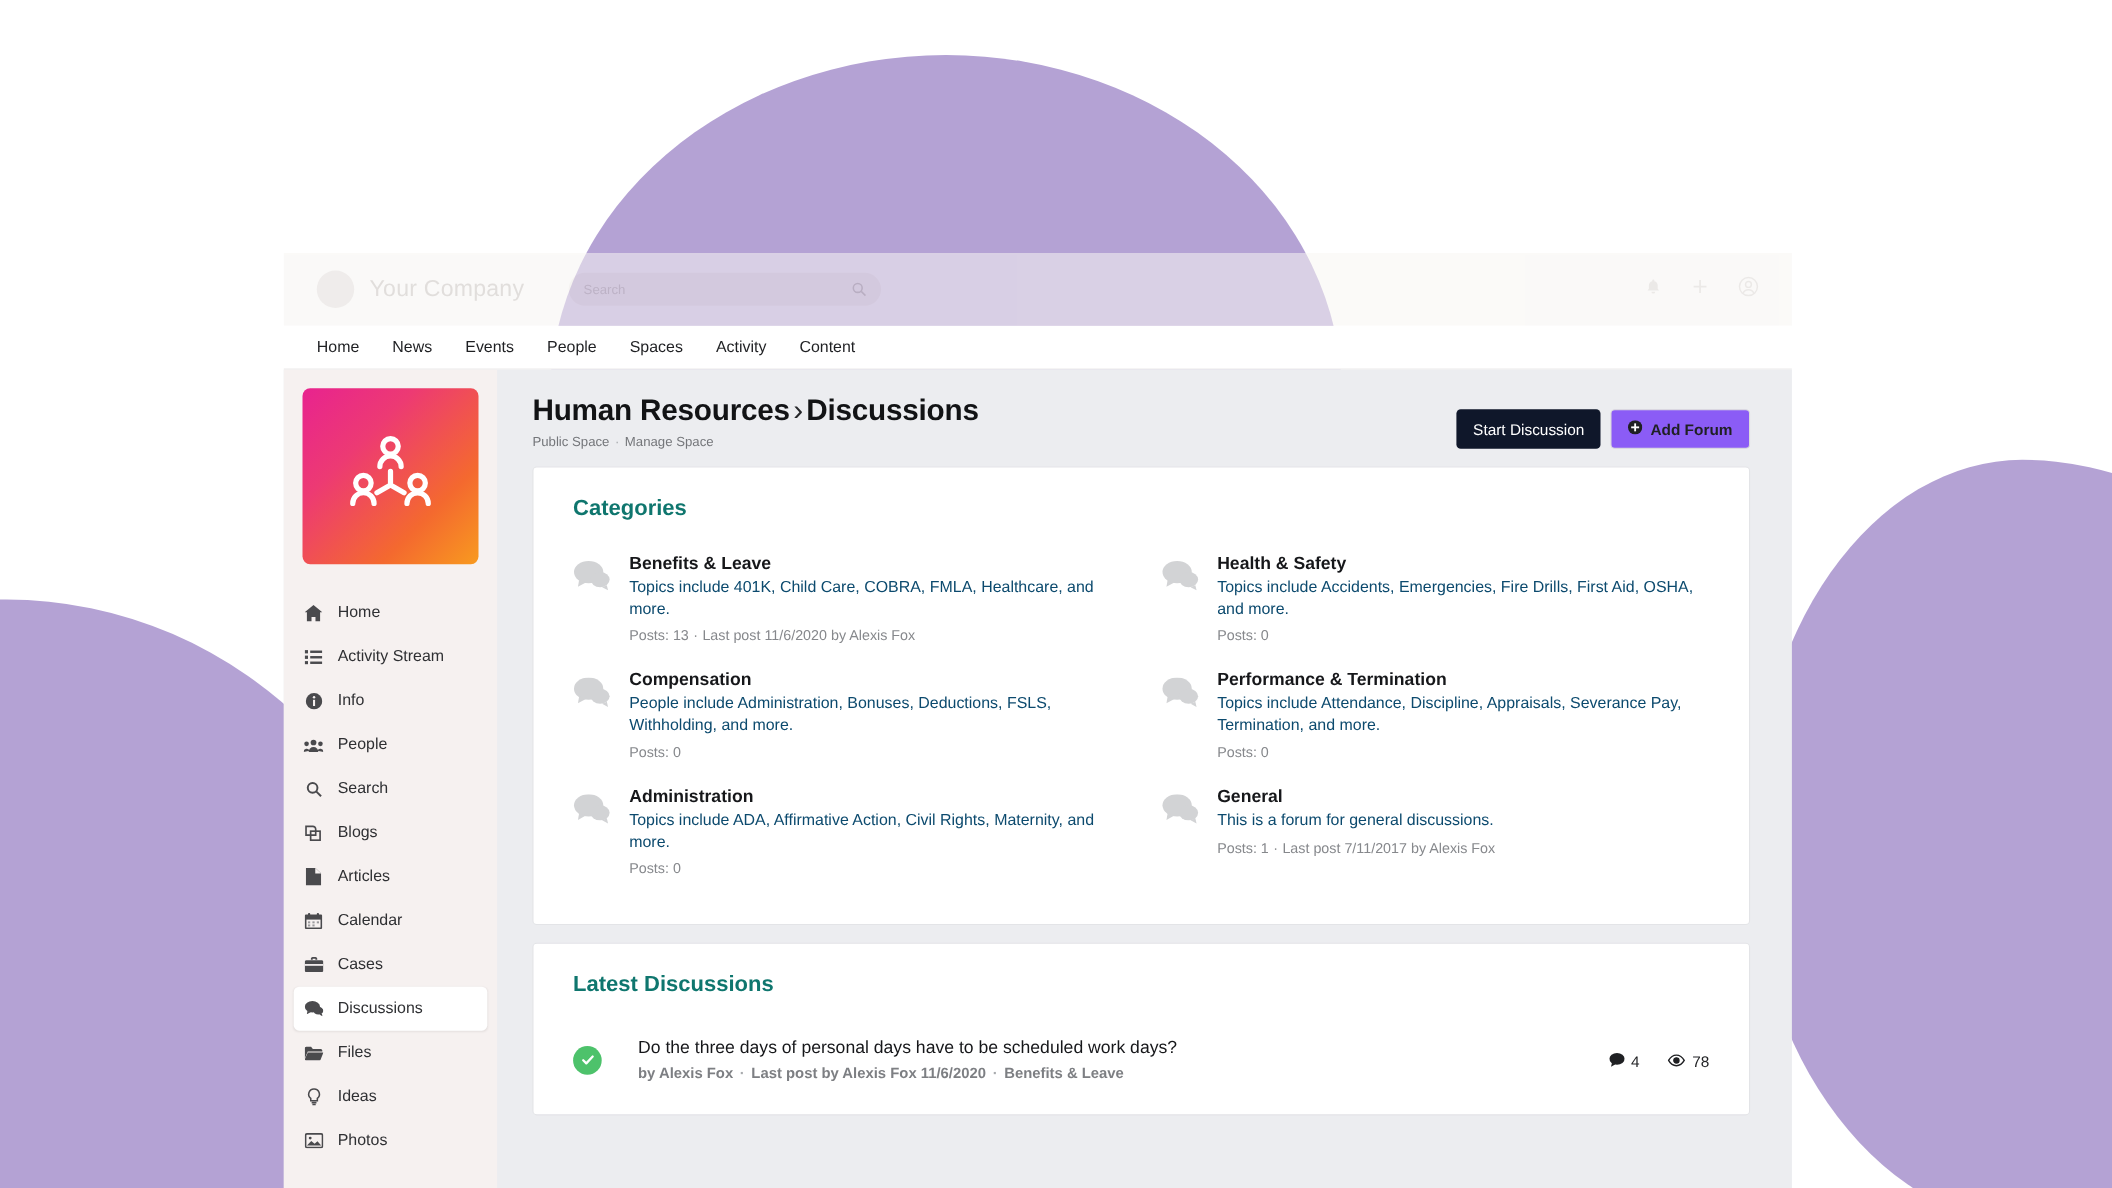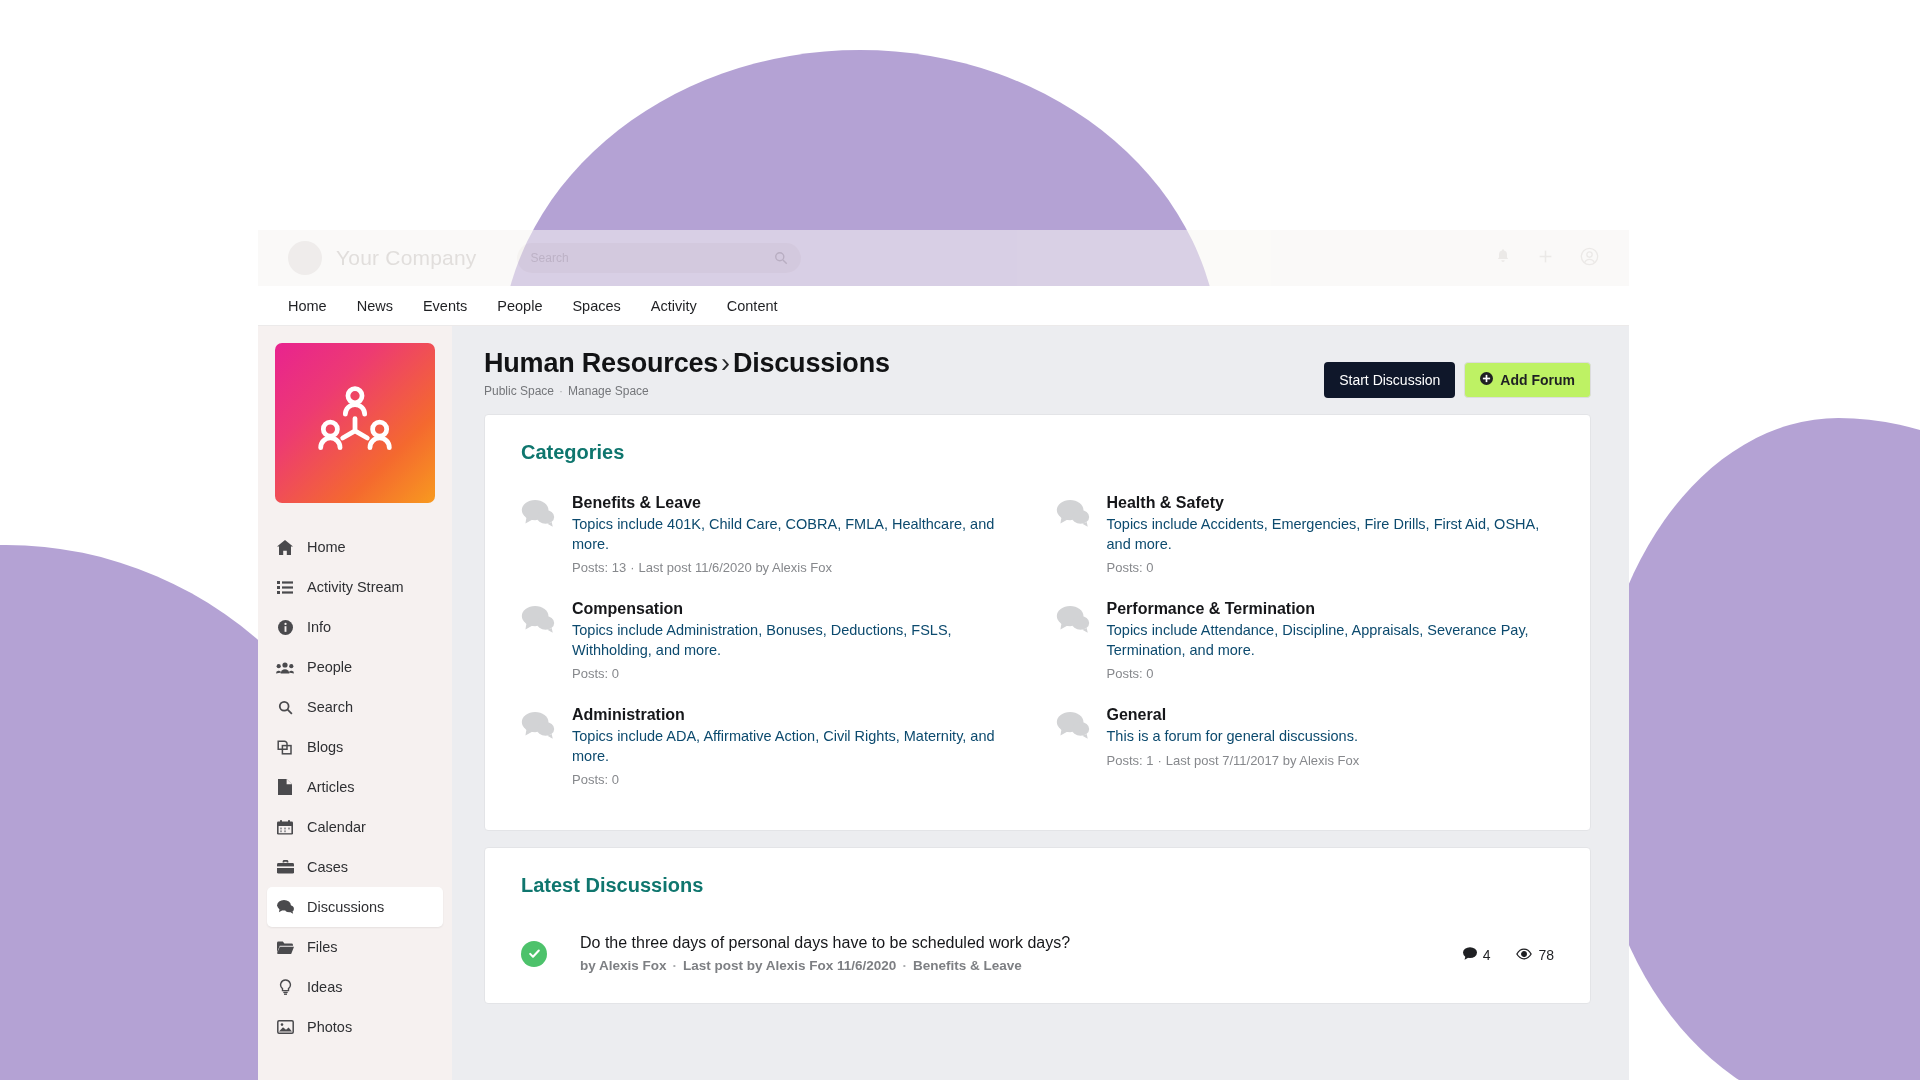--- a/index.html
+++ b/index.html
@@ -25,21 +25,21 @@
   .blob-right {
     left: 1592px; top: 418px; width: 560px; height: 700px;
     border-radius: 44% 56% 52% 48% / 50% 50% 50% 50%;
   }
 
   
   #app { position: absolute; left: 258px; top: 230px; width: 1371px; height: 860px; z-index: 3; }
 
   
   .app-header {
-    height: 56px; background: #f7f5f3;
+    height: 66px; background: #f7f5f3;
     display: flex; align-items: center; padding: 0 30px;
     opacity: 0.55;
   }
   .brand { display: flex; align-items: center; gap: 14px; }
   .brand-dot { width: 34px; height: 34px; border-radius: 50%; background: #e2dedb; }
   .brand-name { font-size: 21px; color: #c9c4c0; letter-spacing: .2px; }
   .searchbox {
     position: relative; margin-left: 40px;
     width: 284px; height: 30px; border-radius: 15px; background: #eeeae7;
     display: flex; align-items: center; padding: 0 14px;
@@ -77,21 +77,21 @@
   
   .main { flex: 1; padding: 22px 38px 0 32px; overflow: hidden; }
   .main-head { display: flex; align-items: flex-end; }
   .page-title { font-size: 27px; font-weight: 700; color: #121315; letter-spacing: -.2px; }
   .page-title .chev { font-weight: 400; color:#26272a; padding: 0 3px; }
   .page-sub { margin-top: 5px; font-size: 12px; color: #74767a; }
   .page-sub .dot { padding: 0 5px; color:#a9abae; }
   .head-actions { margin-left: auto; display: flex; gap: 9px; padding-top: 10px; }
   .btn { border: 0; font-size: 14px; border-radius: 4px; padding: 9px 15px; cursor: pointer; font-family: inherit; white-space: nowrap; }
   .btn-green { background: #0f172a; color: #fff; }
-  .btn-white { background: #bef264; color: #1f2023; border: 1px solid #dcdcdc; display: flex; align-items: center; gap: 7px; font-weight: 700; }
+  .btn-white { background: #8b5cf6; color: #1f2023; border: 1px solid #dcdcdc; display: flex; align-items: center; gap: 7px; font-weight: 700; }
 
   .card { background: #fff; border: 1px solid #e3e4e7; border-radius: 4px; margin-top: 16px; padding: 26px 36px 30px 36px; }
   .card-title { font-size: 20px; font-weight: 700; color: #0f766e; margin-bottom: 21px; }
 
   .cat-grid { display: grid; grid-template-columns: 1fr 1fr; column-gap: 36px; row-gap: 3px; }
   .cat { display: flex; gap: 17px; padding: 9px 0 13px 0; }
   .cat-ico { flex: 0 0 34px; padding-top: 6px; color: #d2d3d5; }
   .cat-name { font-size: 16px; font-weight: 700; color: #16171a; margin-bottom: 3px; }
   .cat-desc { font-size: 14.5px; color: #0c4a6e; line-height: 1.35; }
   .cat-meta { font-size: 13px; color: #86888c; margin-top: 6px; }
@@ -394,21 +394,21 @@
 
             <div class="cat">
               <div class="cat-ico"><svg width="34" height="27" viewBox="0 0 18 15" fill="currentColor">
                     <ellipse cx="7.4" cy="5.6" rx="7.4" ry="5.6"></ellipse>
                     <path d="M2.6 9.6l-.6 3.4 4-2.2z"></path>
                     <ellipse cx="13.2" cy="9.4" rx="4.8" ry="3.8"></ellipse>
                     <path d="M16.6 12.2l.6 2.6-3-1.6z"></path>
                   </svg></div>
               <div>
                 <div class="cat-name">Compensation</div>
-                <div class="cat-desc">Topics include Administration, Bonuses, Deductions, FSLS, Withholding, and more.</div>
+                <div class="cat-desc">People include Administration, Bonuses, Deductions, FSLS, Withholding, and more.</div>
                 <div class="cat-meta"><span>Posts: 0</span><span class="dot"></span><span></span></div>
               </div>
             </div>
 
             <div class="cat">
               <div class="cat-ico"><svg width="34" height="27" viewBox="0 0 18 15" fill="currentColor">
                     <ellipse cx="7.4" cy="5.6" rx="7.4" ry="5.6"></ellipse>
                     <path d="M2.6 9.6l-.6 3.4 4-2.2z"></path>
                     <ellipse cx="13.2" cy="9.4" rx="4.8" ry="3.8"></ellipse>
                     <path d="M16.6 12.2l.6 2.6-3-1.6z"></path>

